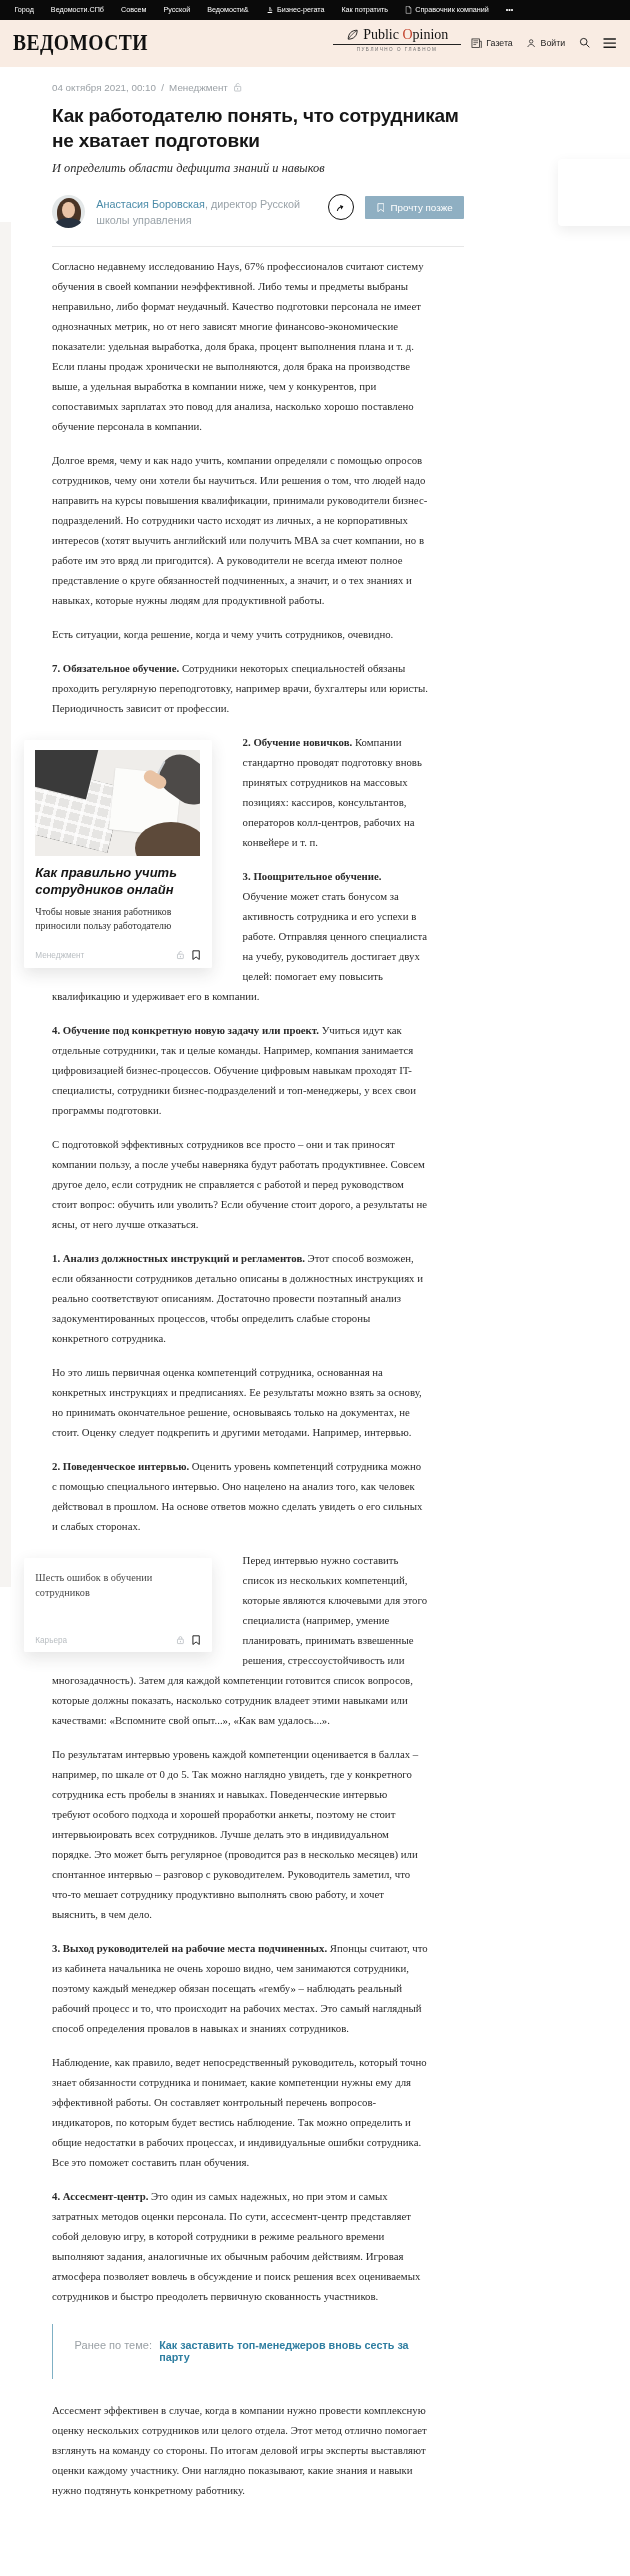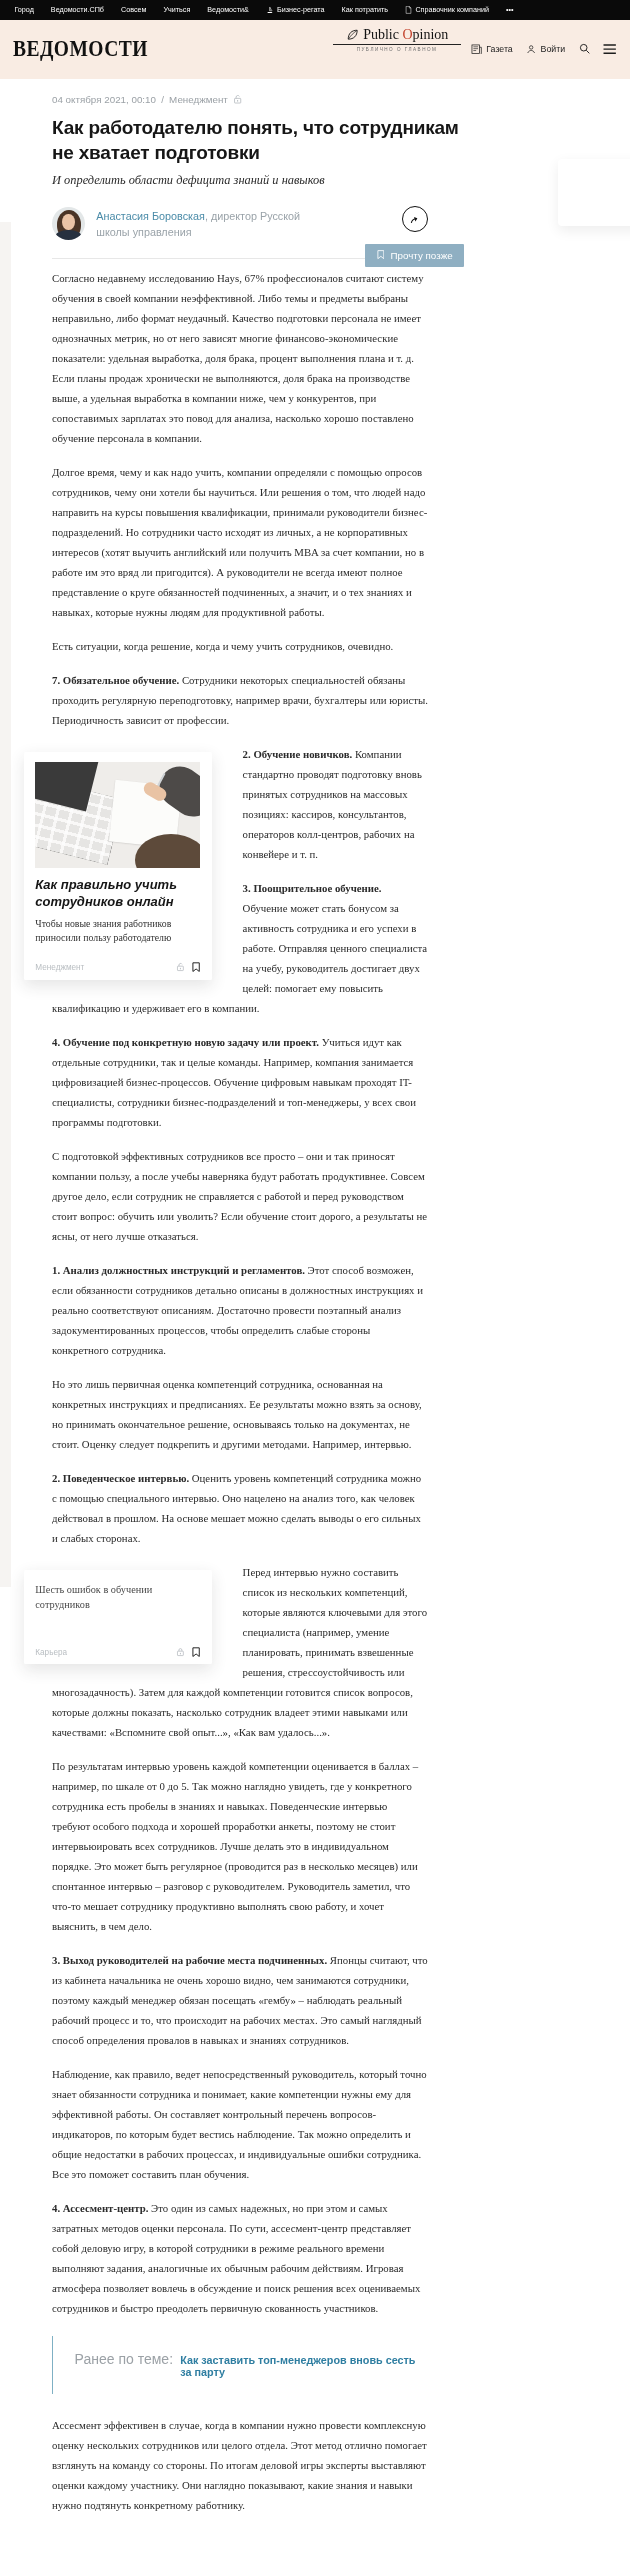--- a/index.html
+++ b/index.html
@@ -4,21 +4,21 @@
 <style>
   html,body{margin:0;padding:0;background:#fff;overflow-x:hidden;}
   body{width:630px;font-family:"Liberation Sans",sans-serif;color:#2b2b2b;position:relative;}
 
   
   .topnav{background:#0a0a0a;height:19.6px;display:flex;align-items:center;gap:17px;padding:0 0 0 14.4px;}
   .topnav .tn-item{color:#fff;font-size:7.2px;white-space:nowrap;display:flex;align-items:center;gap:3.6px;cursor:pointer;}
   .topnav svg{display:block;}
 
   
-  .masthead{background:#f9ece3;height:59px;position:relative;display:flex;align-items:center;}
+  .masthead{background:#f9ece3;height:47px;position:relative;display:flex;align-items:center;}
   .logo{font-family:"Liberation Serif",serif;font-weight:700;font-size:23px;letter-spacing:0.5px;color:#111;
         transform:scaleX(.85);transform-origin:left center;margin-left:13.4px;white-space:nowrap;cursor:pointer;}
   .promo{position:absolute;left:330px;top:7.2px;width:134px;text-align:center;cursor:pointer;}
   .promo-line1{display:flex;align-items:center;justify-content:center;gap:4.1px;}
   .promo-title{font-family:"Liberation Serif",serif;font-size:14px;color:#141414;}
   .promo-title .red-o{color:#c2402a;}
   .promo-rule{border-top:1px solid #222;margin:1.5px 3.1px 2.1px;}
   .promo-tag{font-size:4.6px;letter-spacing:1.5px;color:#6d6d6d;}
   .mast-right{position:absolute;right:13.4px;top:0;height:100%;display:flex;align-items:center;gap:13.4px;color:#1d1d1d;}
   .mast-link{display:flex;align-items:center;gap:4.1px;font-size:8.8px;cursor:pointer;}
@@ -37,21 +37,21 @@
   .subtitle{font-family:"Liberation Serif",serif;font-style:italic;font-size:12.4px;color:#2b2b2b;margin:0 0 15.5px;}
 
   .author-row{display:flex;align-items:center;position:relative;min-height:41px;margin-bottom:13.4px;}
   .avatar{width:33px;height:33px;border-radius:50%;overflow:hidden;background:#e3e7e8;position:relative;flex:0 0 33px;cursor:pointer;}
   .avatar .hair{position:absolute;top:2.6px;left:4.6px;width:24px;height:29px;border-radius:50% 50% 46% 46%;background:#4a3426;}
   .avatar .face{position:absolute;top:6.7px;left:10.3px;width:12.4px;height:16px;border-radius:50%;background:#eac3a6;}
   .avatar .shoulders{position:absolute;bottom:-4.1px;left:3.1px;width:27px;height:14.4px;border-radius:50% 50% 0 0;background:#27313f;}
   .author-text{margin-left:11.3px;font-size:10.8px;line-height:1.5;max-width:216px;}
   .author-name{color:#4a8ba8;cursor:pointer;}
   .author-role{color:#9aa3a9;}
-  .author-actions{position:absolute;right:0;top:3.1px;display:flex;align-items:center;gap:11.3px;flex-direction:column;}
+  .author-actions{position:absolute;right:0;top:3.1px;display:flex;align-items:center;gap:11.3px;}
   .share-btn{width:24px;height:24px;border-radius:50%;border:1.3px solid #111;display:flex;align-items:center;justify-content:center;cursor:pointer;background:#fff;}
   .read-later{background:#8fafc2;color:#fff;border:none;height:23px;padding:0 11.3px;font-size:9.8px;display:flex;align-items:center;gap:6.2px;cursor:pointer;border-radius:1px;font-family:"Liberation Sans",sans-serif;}
   hr.divider{border:none;border-top:0.5px solid #e7e7e7;margin:0 0 5.2px;}
 
   
   .body-text p.bp{font-family:"Liberation Serif",serif;font-size:10.8px;line-height:20px;margin:9.8px 0 14px;max-width:376px;color:#2b2b2b;}
   .body-text p.bp b{font-family:"Liberation Serif",serif;}
 
   
   .embed-card{float:left;width:165px;margin:7.2px 31px 13.4px -28px;background:#fff;border-radius:1.5px;
@@ -68,38 +68,38 @@
   .card-title{font-size:13px;line-height:1.3;font-weight:700;color:#161616;margin:0 0 6.2px;font-style:italic;}
   .card-sub{font-family:"Liberation Serif",serif;font-size:9.8px;line-height:1.45;color:#333;margin:0 0 13.4px;}
   .card-foot{display:flex;align-items:center;justify-content:space-between;color:#b9bec2;font-size:8.2px;padding-top:3.1px;}
   .card-foot .cf-icons{display:flex;align-items:center;gap:7.2px;}
   .embed-card.no-img{padding-top:13.4px;}
   .embed-card.no-img .card-title{margin-top:2.1px;}
   .embed-card.no-img .card-sub{margin-bottom:31px;font-size:10.3px;color:#4a4a4a;}
 
   
   .prev-topic{clear:none;border-left:1.5px solid #7fb0c4;padding:15.5px 0 15.5px 21.6px;margin:17.5px 0 20.6px;display:flex;gap:7.2px;align-items:baseline;max-width:355px;}
-  .pt-label{color:#9ba1a6;font-size:14px;white-space:nowrap;}
+  .pt-label{color:#9ba1a6;font-size:11px;white-space:nowrap;}
   .pt-link{color:#2f7ea1;font-size:10.8px;font-weight:700;cursor:pointer;text-decoration:none;}
 </style>
 </head>
 <body>
 
 <nav class="topnav">
   <span class="tn-item">
       <span>Город</span>
     </span>
   <span class="tn-item">
       <span>Ведомости.СПб</span>
     </span>
   <span class="tn-item">
       <span>Совсем</span>
     </span>
   <span class="tn-item">
-      <span>Учиться</span>
+      <span>Русской</span>
     </span>
   <span class="tn-item">
       <span>Ведомости&amp;</span>
     </span>
   <span class="tn-item">
     <svg width="7.7" height="7.7" viewBox="0 0 24 24">
         <path d="M12 3v13" stroke="#fff" stroke-width="1.6" fill="none"></path>
         <path d="M12 4l7 11h-7z" fill="none" stroke="#fff" stroke-width="1.4"></path>
         <path d="M4 19h16l-2 3H6z" fill="#fff"></path>
       </svg>
@@ -246,21 +246,21 @@
         </span>
       </div>
     </aside>
 
     <p class="bp"><b>2. Обучение новичков.</b><span> Компании стандартно проводят подготовку вновь принятых сотрудников на массовых позициях: кассиров, консультантов, операторов колл-центров, рабочих на конвейере и т. п.</span></p>
     <p class="bp"><b>3. Поощрительное обучение.</b><span> Обучение может стать бонусом за активность сотрудника и его успехи в работе. Отправляя ценного специалиста на учебу, руководитель достигает двух целей: помогает ему повысить квалификацию и удерживает его в компании.</span></p>
     <p class="bp"><b>4. Обучение под конкретную новую задачу или проект.</b><span> Учиться идут как отдельные сотрудники, так и целые команды. Например, компания занимается цифровизацией бизнес-процессов. Обучение цифровым навыкам проходят IT-специалисты, сотрудники бизнес-подразделений и топ-менеджеры, у всех свои программы подготовки.</span></p>
     <p class="bp"><span>С подготовкой эффективных сотрудников все просто – они и так приносят компании пользу, а после учебы наверняка будут работать продуктивнее. Совсем другое дело, если сотрудник не справляется с работой и перед руководством стоит вопрос: обучить или уволить? Если обучение стоит дорого, а результаты не ясны, от него лучше отказаться.</span></p>
     <p class="bp"><b>1. Анализ должностных инструкций и регламентов.</b><span> Этот способ возможен, если обязанности сотрудников детально описаны в должностных инструкциях и реально соответствуют описаниям. Достаточно провести поэтапный анализ задокументированных процессов, чтобы определить слабые стороны конкретного сотрудника.</span></p>
     <p class="bp"><span>Но это лишь первичная оценка компетенций сотрудника, основанная на конкретных инструкциях и предписаниях. Ее результаты можно взять за основу, но принимать окончательное решение, основываясь только на документах, не стоит. Оценку следует подкрепить и другими методами. Например, интервью.</span></p>
-    <p class="bp"><b>2. Поведенческое интервью.</b><span> Оценить уровень компетенций сотрудника можно с помощью специального интервью. Оно нацелено на анализ того, как человек действовал в прошлом. На основе мешает можно сделать выводы о его сильных и слабых сторонах.</span></p>
+    <p class="bp"><b>2. Поведенческое интервью.</b><span> Оценить уровень компетенций сотрудника можно с помощью специального интервью. Оно нацелено на анализ того, как человек действовал в прошлом. На основе ответов можно сделать увидеть о его сильных и слабых сторонах.</span></p>
 
     <aside class="embed-card no-img">
       <p class="card-sub">Шесть ошибок в обучении сотрудников</p>
       <div class="card-foot">
         <span class="card-cat">Карьера</span>
         <span class="cf-icons">
           <svg width="8.8" height="9.8" viewBox="0 0 24 26">
               <rect x="4" y="11" width="16" height="12" rx="1.5" fill="none" stroke="#aab0b5" stroke-width="1.8"></rect>
               <path d="M8 11V8a4 4 0 0 1 8 0v3" fill="none" stroke="#aab0b5" stroke-width="1.8"></path>
               <circle cx="12" cy="16.5" r="1.4" fill="#aab0b5"></circle>

